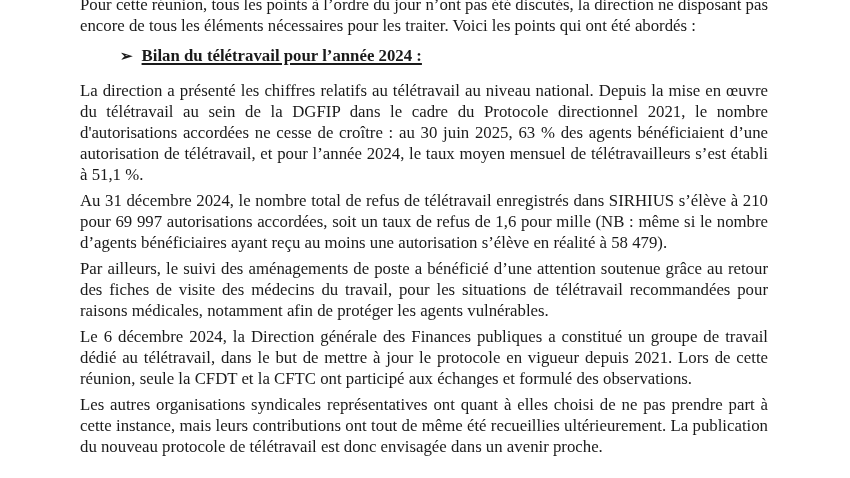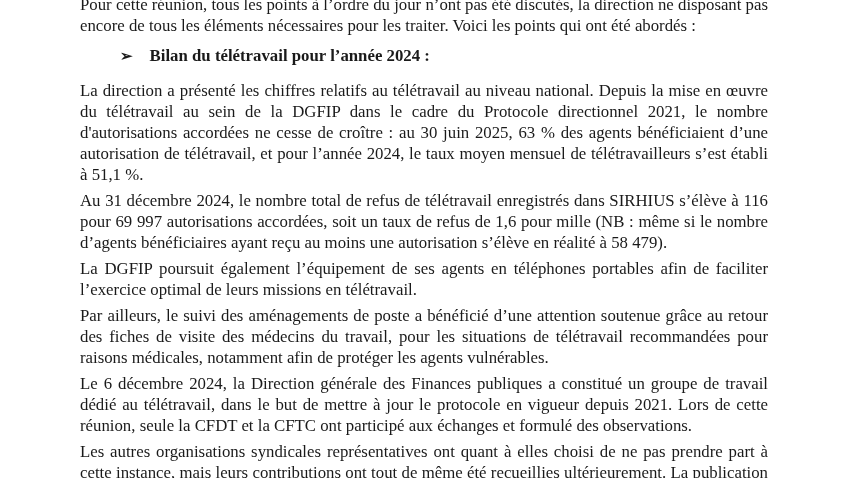--- a/index.html
+++ b/index.html
@@ -32,43 +32,42 @@
     text-align: left;
     white-space: nowrap;
   }
   .heading .bullet {
     display: inline-block;
     padding-right: 9px;
     text-decoration: none;
     font-size: 15px;
   }
   .heading .htext {
+    text-decoration: underline;
     text-decoration-thickness: 1.5px;
     text-underline-offset: 2px;
-    margin-left: 8px;
   }
   .italic {
   }
 </style>
 </head>
 <body>
 
 <div class="page">
 
   <p>Pour cette réunion, tous les points à l’ordre du jour n’ont pas été discutés, la direction ne disposant pas encore de tous les éléments nécessaires pour les traiter. Voici les points qui ont été abordés :</p>
 
   <div class="heading">
     <span class="bullet">➢</span><span class="htext">Bilan du télétravail pour l’année 2024 :</span>
   </div>
 
   <p>La direction a présenté les chiffres relatifs au télétravail au niveau national. Depuis la mise en œuvre du télétravail au sein de la DGFIP dans le cadre du Protocole directionnel 2021, le nombre d'autorisations accordées ne cesse de croître : au 30 juin 2025, 63 % des agents bénéficiaient d’une autorisation de télétravail, et pour l’année 2024, le taux moyen mensuel de télétravailleurs s’est établi à 51,1 %.</p>
 
-  <p><span>Au 31 décembre 2024, le nombre total de refus de télétravail enregistrés dans SIRHIUS s’élève à 116 pour 69 997 autorisations accordées, soit un taux de refus de 1,6 pour mille </span><span class="italic">(NB : même si le nombre d’agents bénéficiaires ayant reçu au moins une autorisation s’élève en réalité à 58 479)</span><span>.</span></p>
+  <p><span>Au 31 décembre 2024, le nombre total de refus de télétravail enregistrés dans SIRHIUS s’élève à 210 pour 69 997 autorisations accordées, soit un taux de refus de 1,6 pour mille </span><span class="italic">(NB : même si le nombre d’agents bénéficiaires ayant reçu au moins une autorisation s’élève en réalité à 58 479)</span><span>.</span></p>
 
-  <p>La DGFIP poursuit également l’équipement de ses agents en téléphones portables afin de faciliter l’exercice optimal de leurs missions en télétravail.</p>
 
   <p>Par ailleurs, le suivi des aménagements de poste a bénéficié d’une attention soutenue grâce au retour des fiches de visite des médecins du travail, pour les situations de télétravail recommandées pour raisons médicales, notamment afin de protéger les agents vulnérables.</p>
 
   <p>Le 6 décembre 2024, la Direction générale des Finances publiques a constitué un groupe de travail dédié au télétravail, dans le but de mettre à jour le protocole en vigueur depuis 2021. Lors de cette réunion, seule la CFDT et la CFTC ont participé aux échanges et formulé des observations.</p>
 
   <p>Les autres organisations syndicales représentatives ont quant à elles choisi de ne pas prendre part à cette instance, mais leurs contributions ont tout de même été recueillies ultérieurement. La publication du nouveau protocole de télétravail est donc envisagée dans un avenir proche.</p>
 
 </div>
 
 </body></html>

